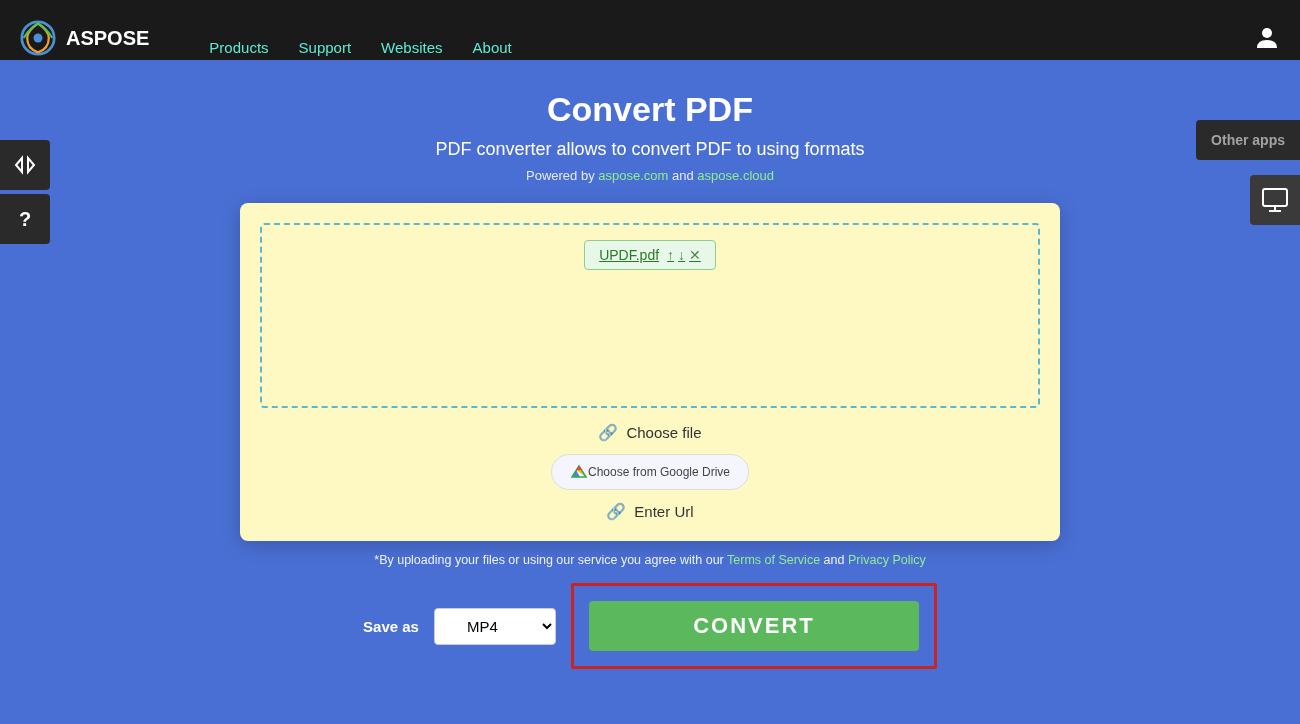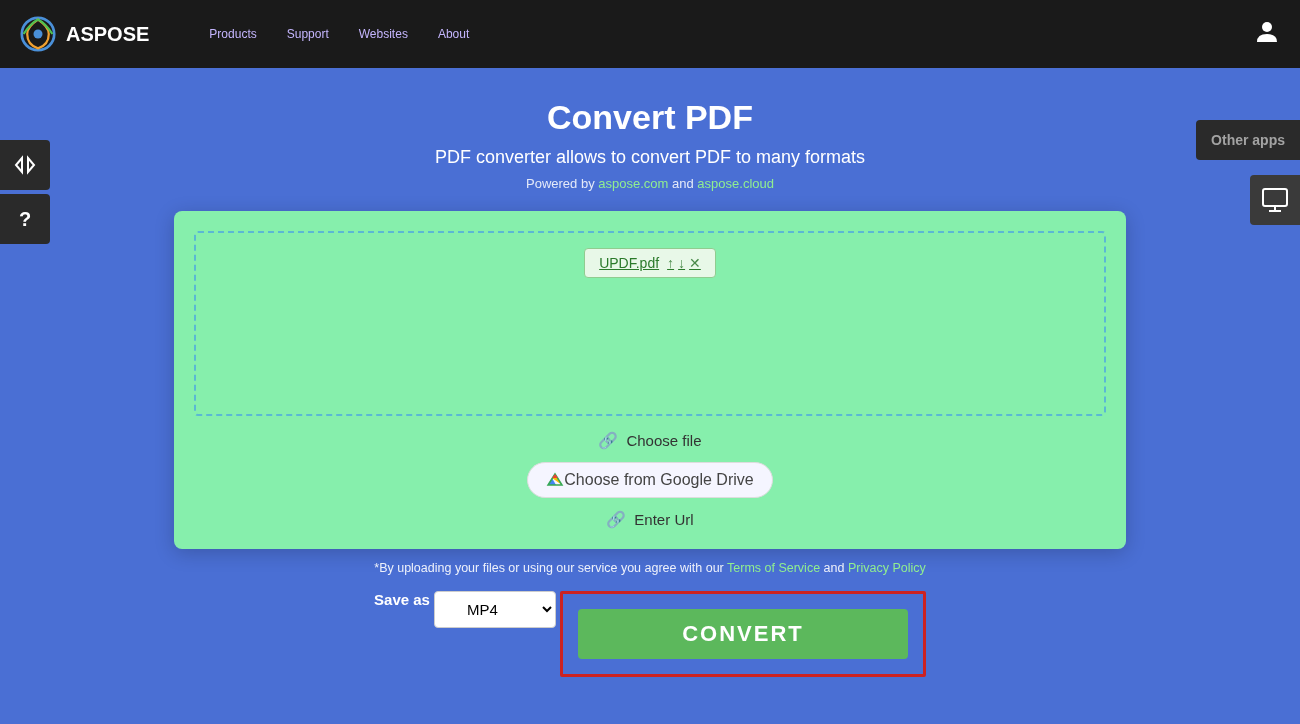--- a/index.html
+++ b/index.html
@@ -1,24 +1,24 @@
 <!DOCTYPE html>
 <html><head>
   <meta charset="utf-8">
   <style>
     * { margin: 0; padding: 0; box-sizing: border-box; }
     body { font-family: Arial, sans-serif; width: 1300px; height: 724px; overflow: hidden; background: #4a6fd4; }
 
     
     .navbar {
       background: #1a1a1a;
-      height: 68px;
-      display: flex;
-      align-items: center;
-      padding: 16px 20px;
+      height: 60px;
+      display: flex;
+      align-items: flex-end;
+      padding: 4px 20px;
       position: relative;
     }
     .navbar-brand {
       display: flex;
       align-items: center;
       gap: 10px;
       color: white;
       font-size: 20px;
       font-weight: bold;
       text-decoration: none;
@@ -26,23 +26,23 @@
     .logo-icon {
       width: 36px;
       height: 36px;
     }
     .nav-links {
       display: flex;
       gap: 30px;
       margin-left: 60px;
     }
     .nav-links a {
-      color: #c4b5fd;
-      text-decoration: none;
-      font-size: 12px;
+      color: #5eead4;
+      text-decoration: none;
+      font-size: 15px;
     }
     .nav-right {
       margin-left: auto;
       display: flex;
       align-items: center;
       gap: 15px;
     }
     .user-icon-wrap {
       color: white;
       font-size: 22px;
@@ -128,24 +128,24 @@
       font-size: 13px;
       margin-bottom: 20px;
     }
     .powered-by a {
       color: #90ee90;
       text-decoration: none;
     }
 
     
     .upload-card {
-      background: #86efac;
+      background: #fef9c3;
       border-radius: 8px;
       padding: 20px;
-      width: 952px;
+      width: 820px;
       box-shadow: 0 4px 20px rgba(0,0,0,0.2);
     }
     .drop-zone {
       border: 2px dashed #5ab8d4;
       border-radius: 4px;
       min-height: 185px;
       display: flex;
       align-items: flex-start;
       justify-content: center;
       padding: 15px;
@@ -195,21 +195,21 @@
     }
     .cloud-buttons {
       display: flex;
       gap: 12px;
     }
     .btn-cloud {
       background: #f5f5ff;
       border: 1px solid #ddd;
       border-radius: 20px;
       padding: 8px 18px;
-      font-size: 16px;
+      font-size: 12px;
       cursor: pointer;
       display: flex;
       align-items: center;
       color: #444;
     }
     .btn-enter-url {
       background: none;
       border: none;
       color: #333;
       font-size: 15px;
@@ -227,22 +227,22 @@
       text-align: center;
     }
     .terms-text a {
       color: #90ee90;
       text-decoration: none;
     }
 
     
     .convert-section {
       display: flex;
-      align-items: flex-start;
-      gap: 4px;
+      align-items: center;
+      gap: 15px;
       margin-top: 16px;
     }
     .save-as-label {
       color: white;
       font-size: 15px;
       font-weight: bold;
     }
     .format-select {
       padding: 8px 28px;
       font-size: 15px;
@@ -320,21 +320,21 @@
 <div class="other-apps-icon">
   <svg width="28" height="28" viewBox="0 0 28 28" fill="white">
     <rect x="2" y="3" width="24" height="17" rx="2" fill="none" stroke="white" stroke-width="2"></rect>
     <line x1="14" y1="20" x2="14" y2="25" stroke="white" stroke-width="2"></line>
     <line x1="8" y1="25" x2="20" y2="25" stroke="white" stroke-width="2"></line>
   </svg>
 </div>
 
 <div class="main-content">
   <h1 class="page-title">Convert PDF</h1>
-  <p class="page-subtitle">PDF converter allows to convert PDF to many formats</p>
+  <p class="page-subtitle">PDF converter allows to convert PDF to using formats</p>
   <p class="powered-by">
     <span>Powered by</span>
     <a href="#">aspose.com</a>
     <span>and</span>
     <a href="#">aspose.cloud</a>
   </p>
 
   <div class="upload-card">
     <div class="drop-zone">
       <div class="file-chip">

